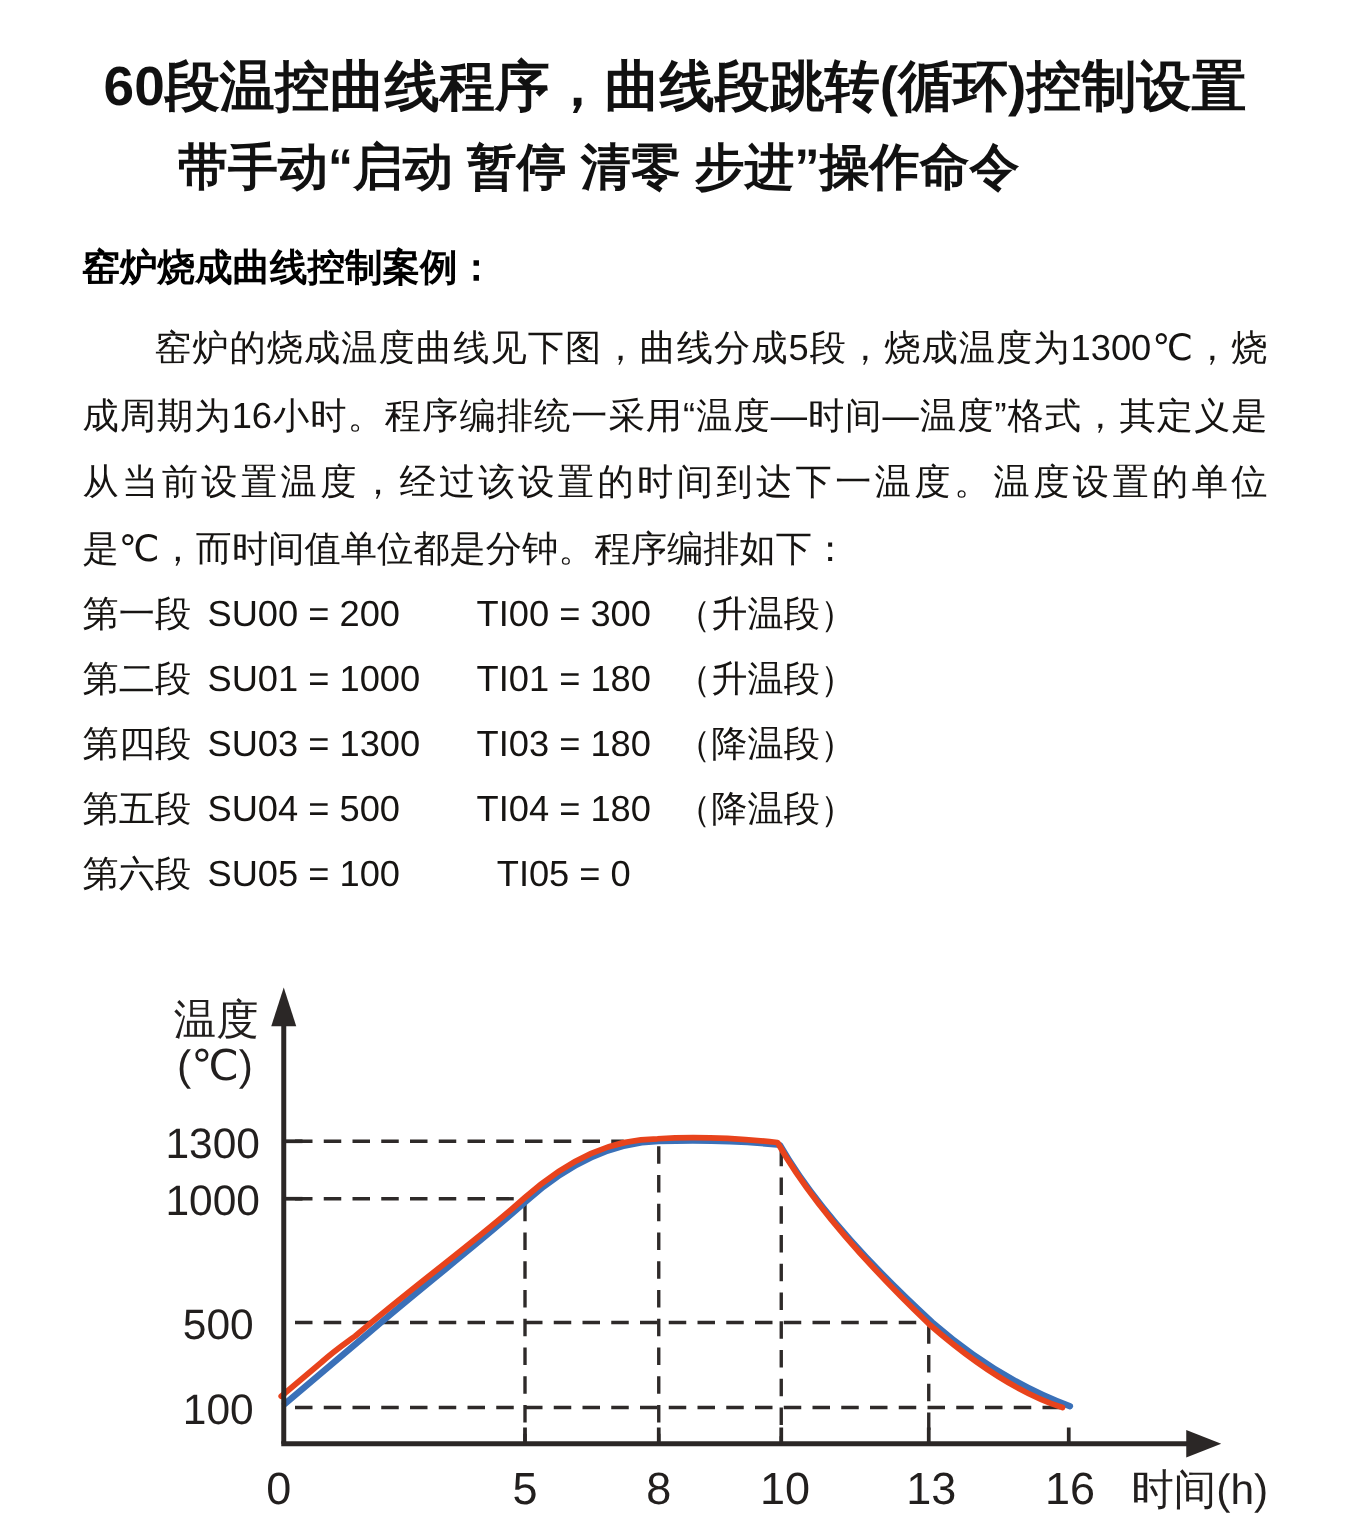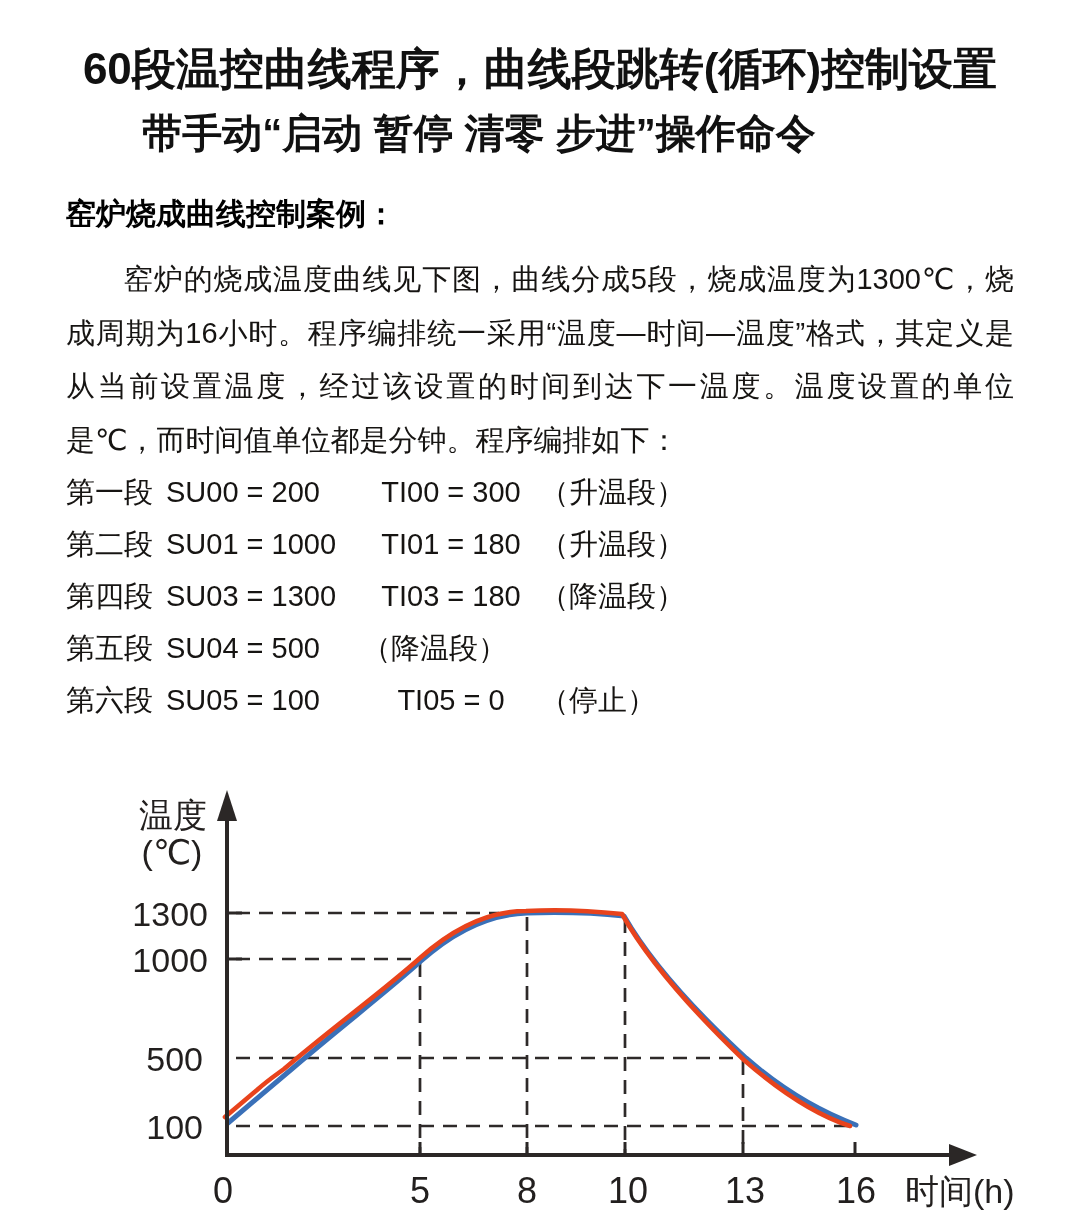--- a/index.html
+++ b/index.html
@@ -79,27 +79,27 @@
   </div>
   <div class="program-row">
     <span class="col-seg">第四段</span>
     <span class="col-su">SU03 = 1300</span>
     <span class="col-ti">TI03 = 180</span>
     <span class="col-note">（降温段）</span>
   </div>
   <div class="program-row">
     <span class="col-seg">第五段</span>
     <span class="col-su">SU04 = 500</span>
+    <span class="col-ti">TI04 = 180</span>
     <span class="col-note">（降温段）</span>
   </div>
   <div class="program-row">
     <span class="col-seg">第六段</span>
     <span class="col-su">SU05 = 100</span>
     <span class="col-ti">TI05 = 0</span>
-    <span class="col-note">（停止）</span>
   </div>
 </div>
 
 <svg class="chart" viewBox="0 780 1080 443" aria-label="kiln firing temperature curve">
 
   <g stroke="#2e2a29" stroke-width="2.7" stroke-dasharray="14 9" fill="none">
     <line x1="236" y1="913" x2="499" y2="913"></line>
     <line x1="236" y1="959" x2="413" y2="959"></line>
     <line x1="236" y1="1058" x2="741" y2="1058"></line>
     <line x1="236" y1="1126" x2="849" y2="1126"></line>

